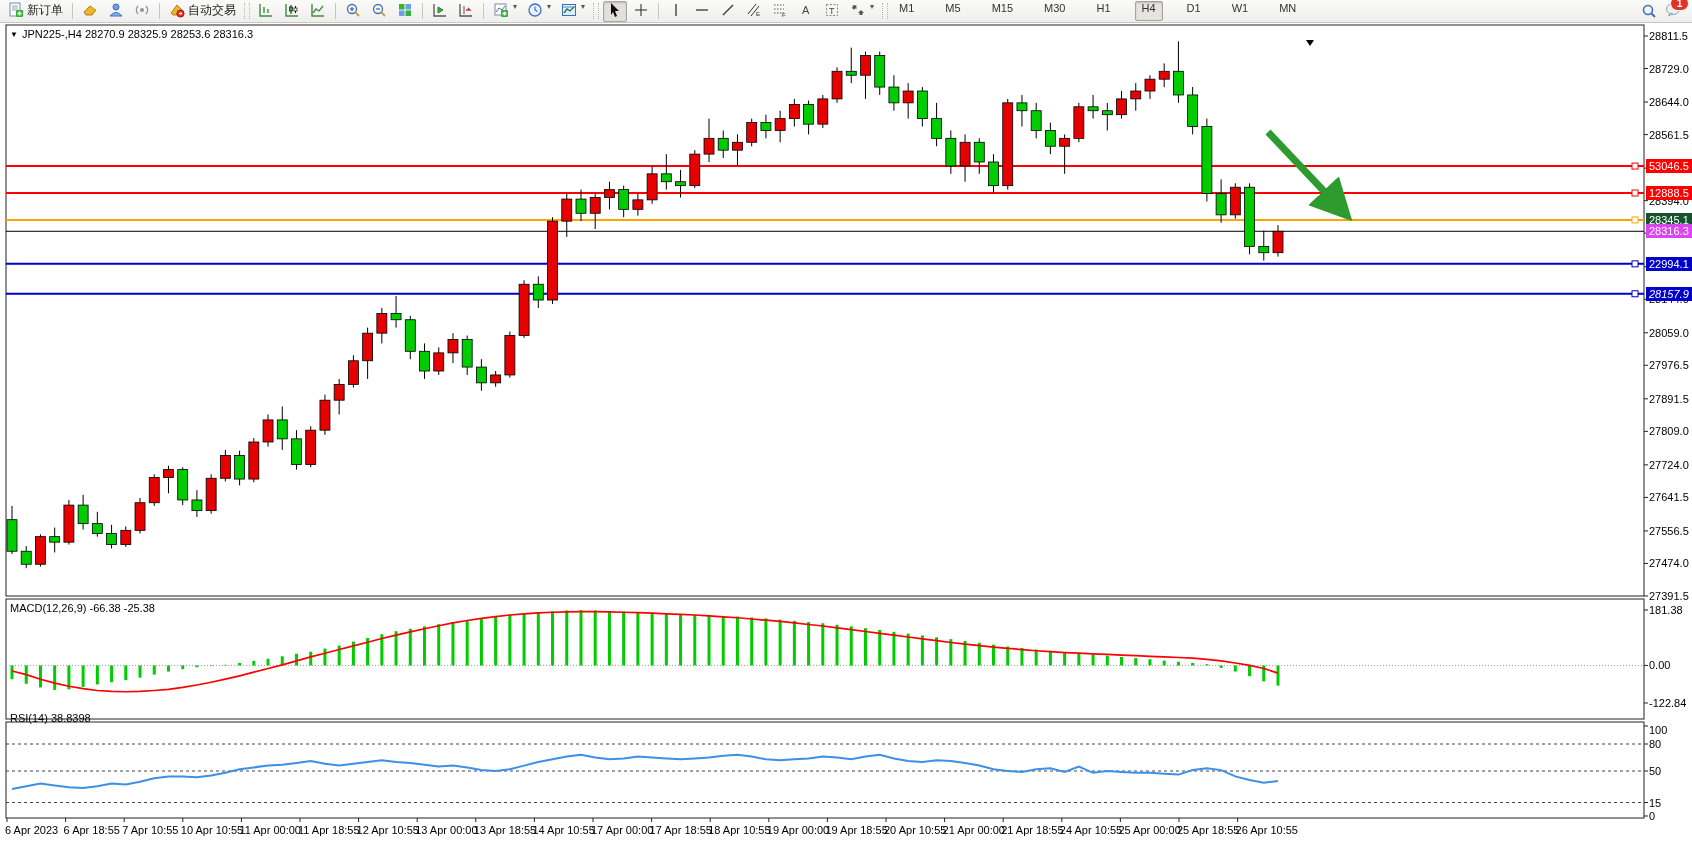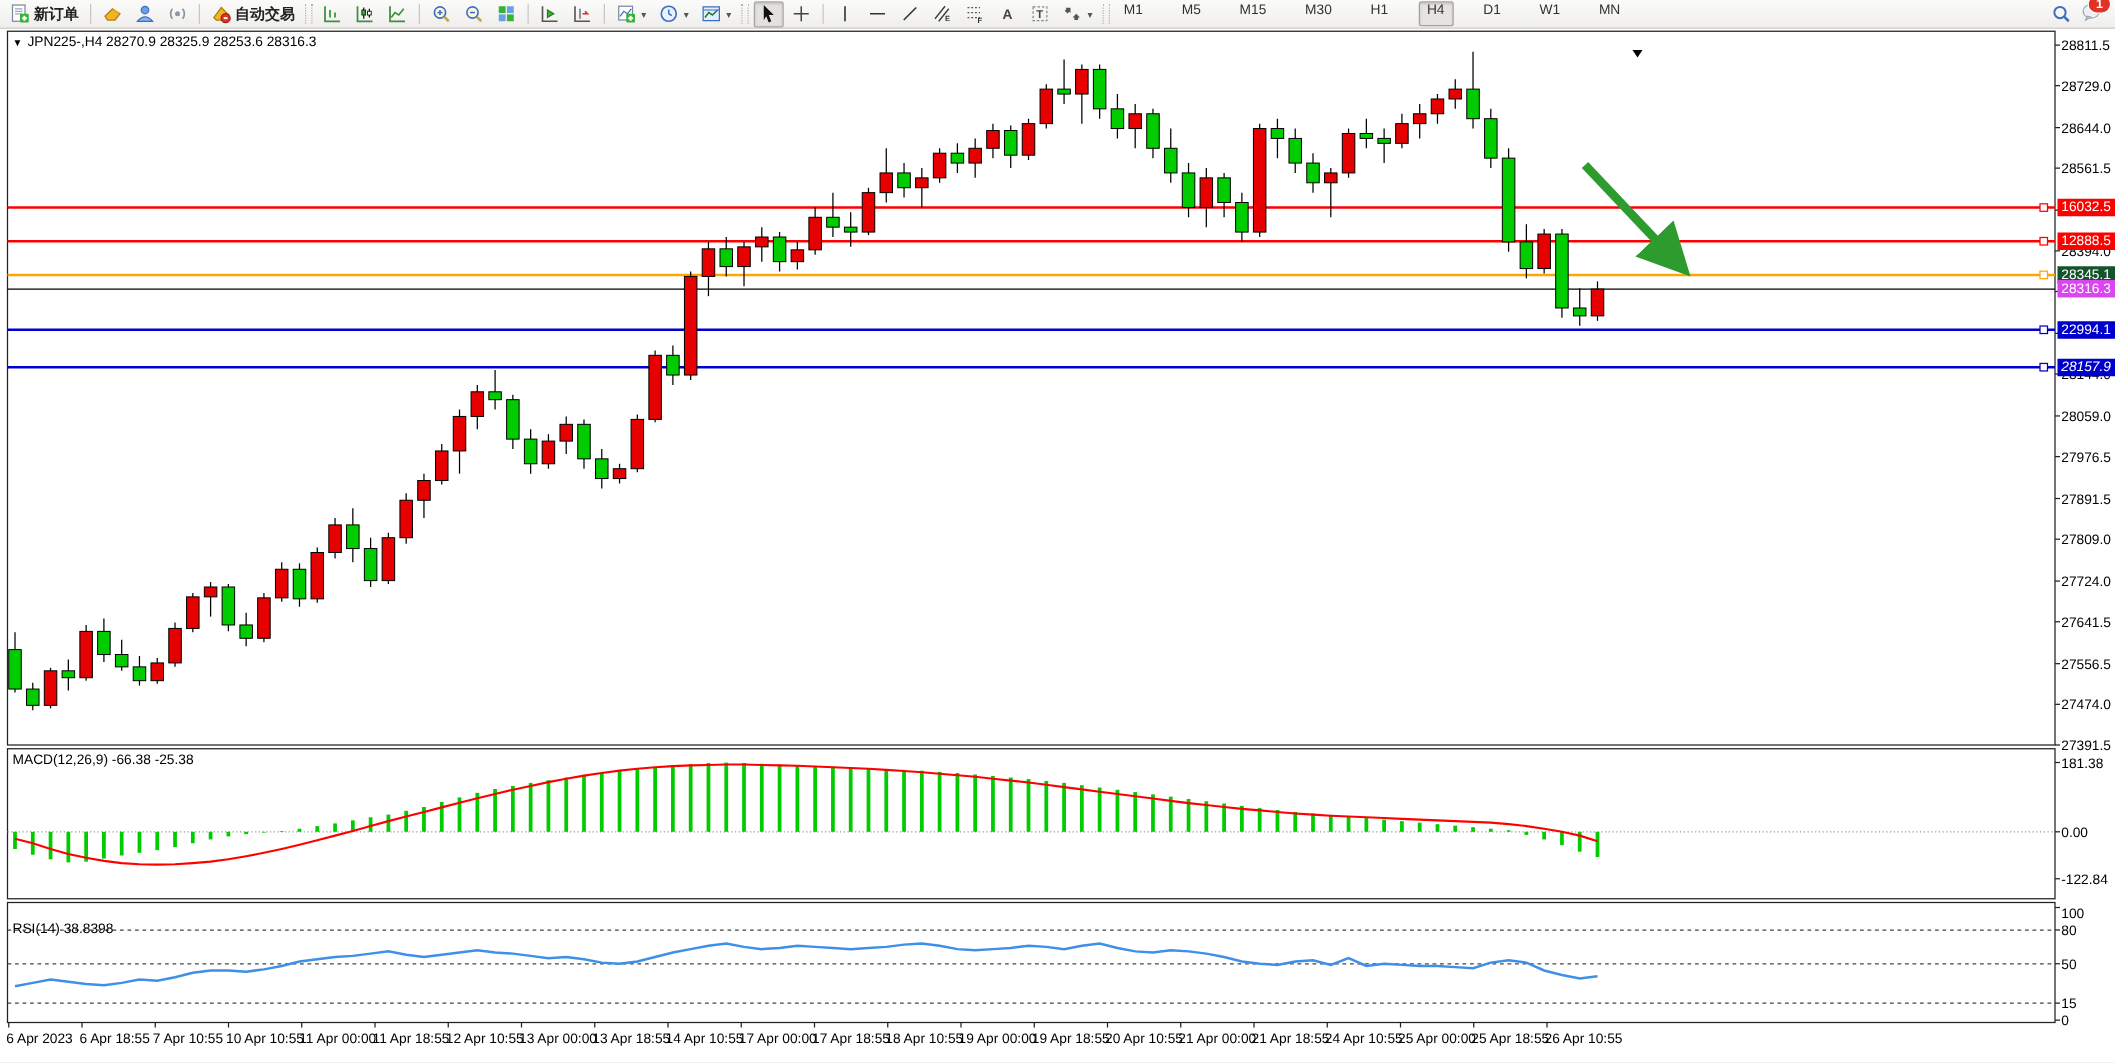--- a/index.html
+++ b/index.html
@@ -2,22 +2,22 @@
 <html><head>
 <meta charset="utf-8">
 <style>
   html,body{margin:0;padding:0;background:#e8e8e8;}
   #app{position:relative;width:1692px;height:850px;background:#ffffff;overflow:hidden;
        font-family:"Liberation Sans","DejaVu Sans",sans-serif;}
   
   #toolbar{position:absolute;left:0;top:0;width:1692px;height:23px;
            background:linear-gradient(#fbfbfa,#efeeec);border-bottom:1px solid #c9c7c2;
            display:flex;align-items:center;padding:0 4px;box-sizing:border-box;gap:2px;}
-  .tbtn{display:flex;align-items:center;gap:3px;height:19px;padding:0 3px;border:1px solid transparent;
-        border-radius:2px;font-size:12px;color:#222;cursor:default;white-space:nowrap;font-weight:bold;}
+  .tbtn{display:flex;align-items:flex-start;gap:3px;height:19px;padding:0 3px;border:1px solid transparent;
+        border-radius:2px;font-size:12px;color:#222;cursor:default;white-space:nowrap;}
   .tbtn.active{background:#e3e1dd;border-color:#aaa8a2;box-shadow:inset 0 1px 2px rgba(0,0,0,.18);}
   .tsep{width:1px;height:16px;background:#c9c7c2;margin:0 3px;flex:0 0 auto;}
   .grip{width:4px;height:16px;margin:0 2px;border-left:1px dotted #b5b3ae;border-right:1px dotted #b5b3ae;}
   .tficon{width:16px;height:16px;display:block;}
   .tf-btn{font-size:11px;color:#333;height:18px;padding:0 6px;border:1px solid transparent;border-radius:2px;}
   .tf-btn.active{background:#e6e4e0;border-color:#a5a39d;box-shadow:inset 0 1px 2px rgba(0,0,0,.18);}
   .caret{font-size:8px;color:#555;margin-left:1px;}
   #toolbar-right{margin-left:auto;display:flex;align-items:center;gap:8px;padding-right:6px;}
   #chat-badge{position:absolute;top:-5px;right:-7px;min-width:13px;height:13px;border-radius:8px;
               background:#e03325;color:#fff;font-size:10px;font-weight:bold;line-height:13px;
@@ -645,23 +645,23 @@
         <line x1="1179" y1="794" x2="1179" y2="798" stroke="#222"></line>
         <text x="1177" y="810" font-size="11" fill="#000">25 Apr 18:55</text>
         <line x1="1237.6000000000001" y1="794" x2="1237.6000000000001" y2="798" stroke="#222"></line>
         <text x="1235.6000000000001" y="810" font-size="11" fill="#000">26 Apr 10:55</text>
       </svg>
     <div class="panel-label" id="chart-title">
       <span class="dd">▼</span>
       <span>JPN225-,H4  28270.9 28325.9 28253.6 28316.3</span>
     </div>
     <div class="panel-label" style="left:10px;top:578px;text-align:center;">MACD(12,26,9) -66.38 -25.38</div>
-    <div class="panel-label" style="left:10px;top:713px;">RSI(14) 38.8398</div>
+    <div class="panel-label" style="left:10px;top:688px;">RSI(14) 38.8398</div>
     <div id="price-tags">
-        <div class="price-tag" style="top: 135.062px; background: rgb(255, 0, 0);">16032.5</div>
+        <div class="price-tag" style="top: 135.062px; background: rgb(255, 0, 0);">53046.5</div>
         <div class="price-tag" style="top: 161.997px; background: rgb(255, 0, 0);">12888.5</div>
         <div class="price-tag" style="top: 188.932px; background: #14532d;">28345.1</div>
         <div class="price-tag" style="top: 200.29px; background: #d946ef;">28316.3</div>
         <div class="price-tag" style="top: 232.825px; background: rgb(0, 0, 204);">22994.1</div>
         <div class="price-tag" style="top: 262.758px; background: rgb(0, 0, 204); font-style: italic;">28157.9</div>
       </div>
   </div>
 </div>
 
 </body></html>

